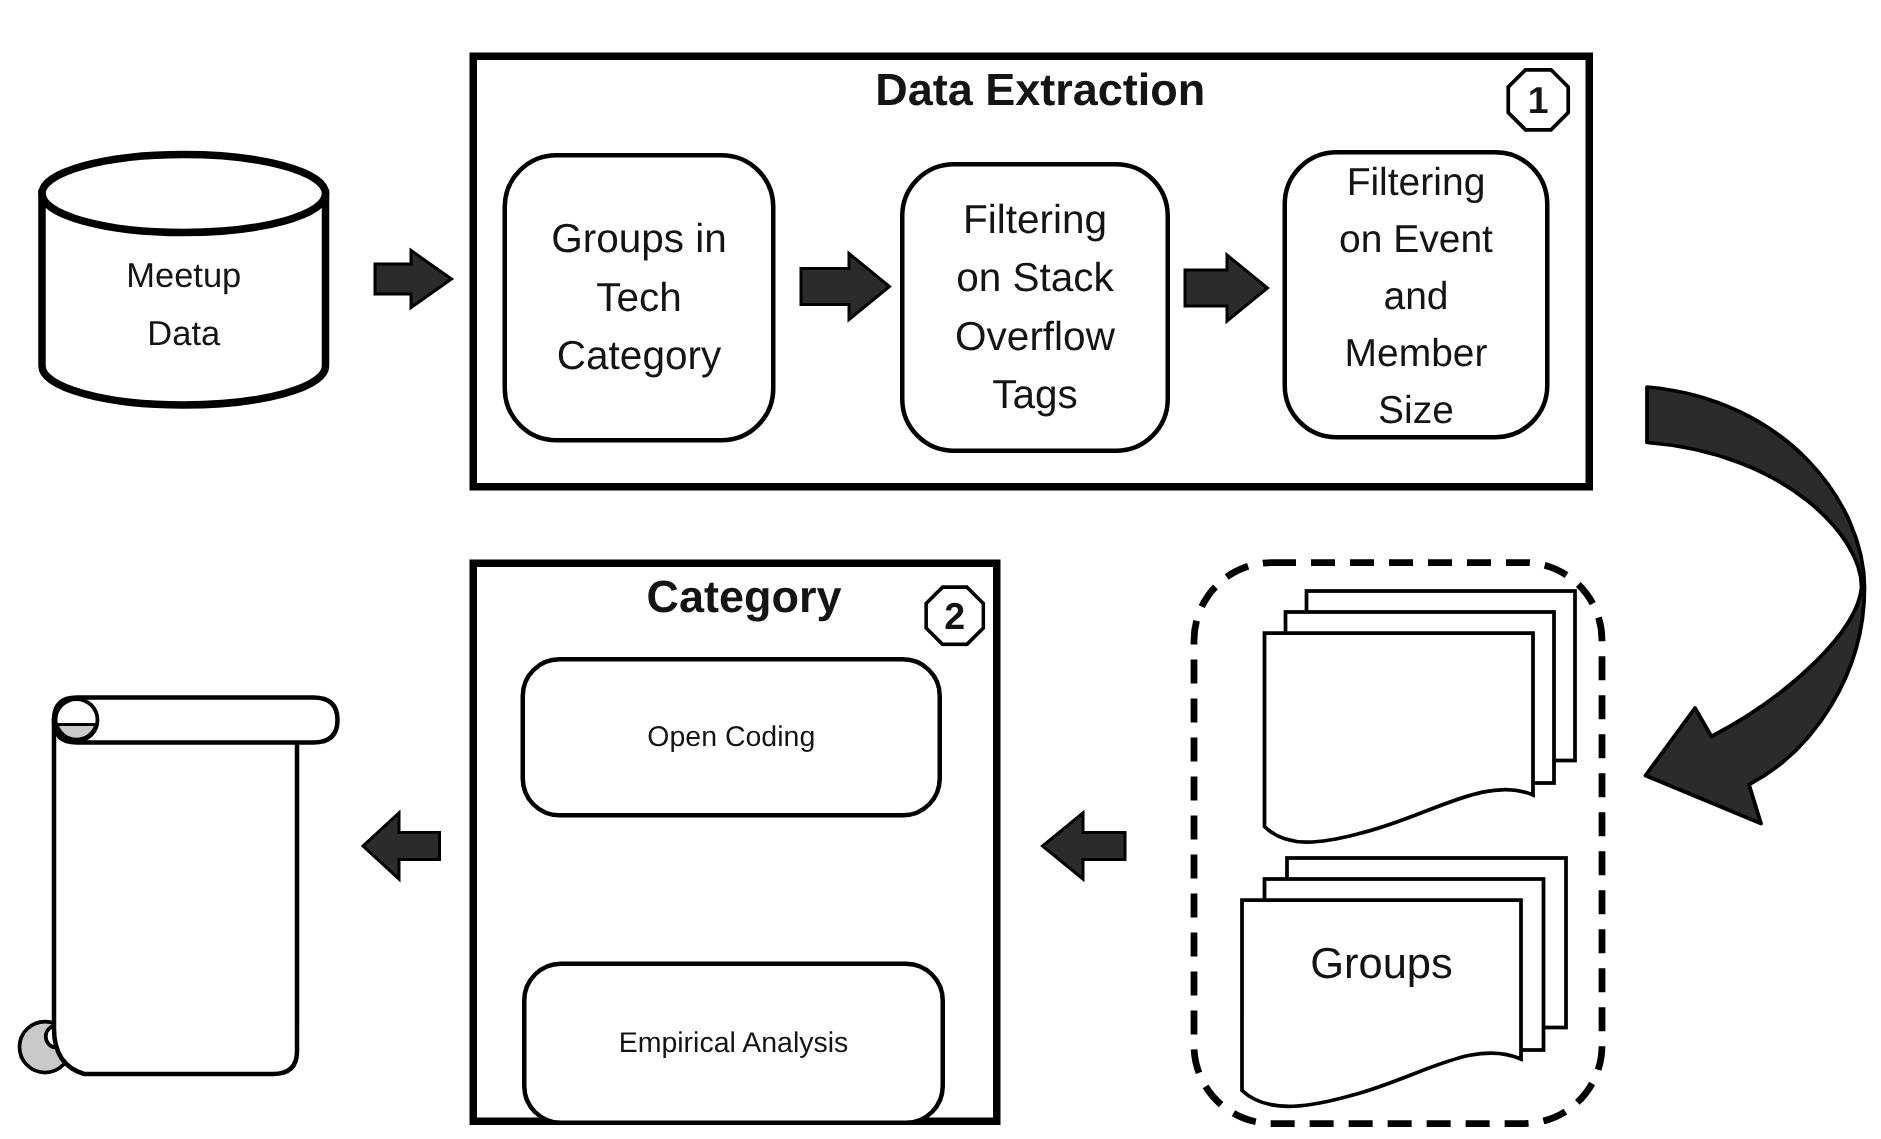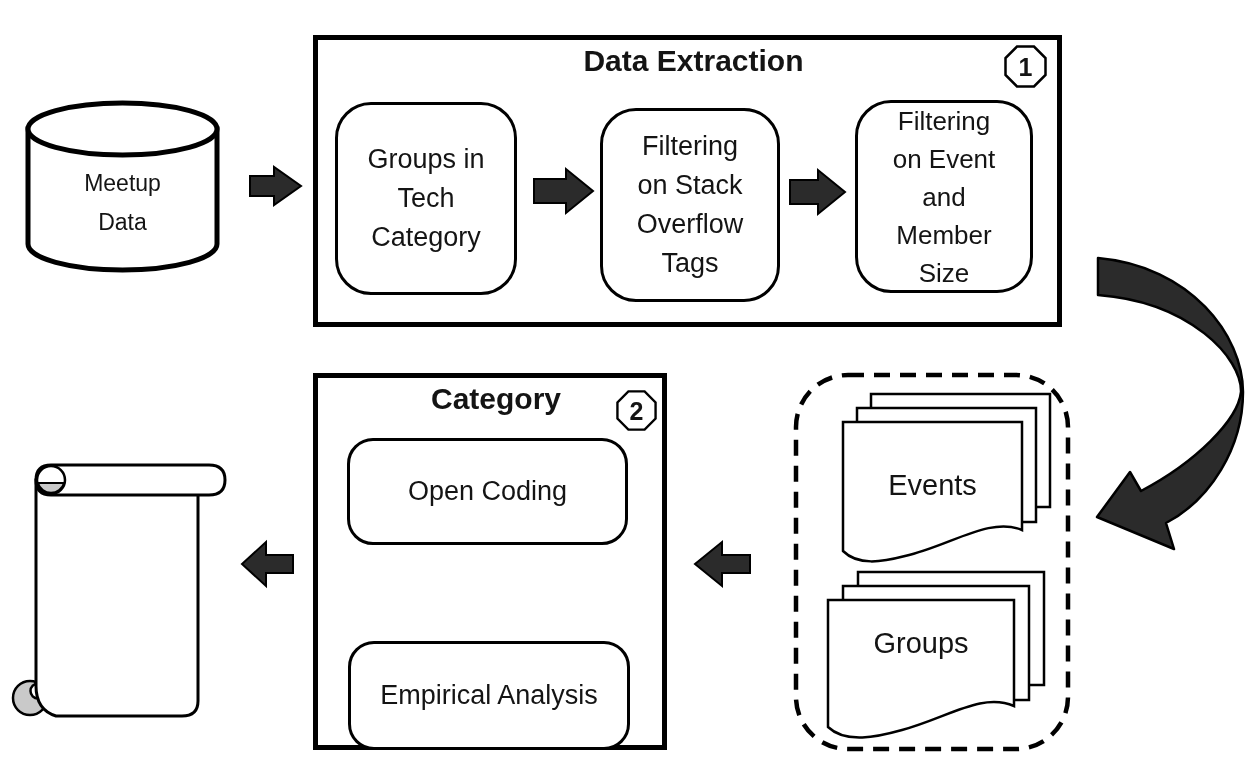--- a/index.html
+++ b/index.html
@@ -30,21 +30,21 @@
   }
   .badge { position:absolute; z-index:4; }
   .badge svg { position:absolute; left:0; top:0; }
   .badge span {
     position:absolute; left:0; top:1px; width:100%; height:100%;
     display:flex; align-items:center; justify-content:center;
     font-weight:bold; font-size:25px;
   }
   .step { font-size:27px; line-height:39px; }
   .step-tight { font-size:26px; line-height:38px; }
-  .proc { font-size:27px; border-radius:26px; }
+  .proc { font-size:19px; border-radius:26px; }
   .doc-lbl { font-size:29px; }
   .cyl-lbl { font-size:23px; line-height:39px; }
   .results-lbl { font-size:40px; }
 </style>
 </head>
 <body>
 
 <div class="canvas">
 
   <svg class="layer" width="1254" height="759" viewBox="0 0 1254 759">
@@ -119,21 +119,20 @@
   <div class="node step" style="left:600px; top:108px; width:180px; height:194px;">Filtering
 on Stack
 Overflow
 Tags</div>
   <div class="node step-tight" style="left:855px; top:100px; width:178px; height:193px;">Filtering
 on Event
 and
 Member
 Size</div>
 
-  <div class="lbl doc-lbl" style="left:843px; top:430px; width:179px; height:110px;">Events</div>
   <div class="lbl doc-lbl" style="left:828px; top:586px; width:186px; height:114px;">Groups</div>
 
   <div class="frame" style="left:313px; top:373px; width:354px; height:377px;">
     <div class="title">Category</div>
   </div>
   <div class="badge" style="left:616px; top:390px; width:41px; height:41px;">
     <svg width="41" height="41" viewBox="0 0 43 43">
       <polygon points="13,1.5 30,1.5 41.5,13 41.5,30 30,41.5 13,41.5 1.5,30 1.5,13" fill="#fff" stroke="#000" stroke-width="2.5"></polygon>
     </svg>
     <span>2</span>

